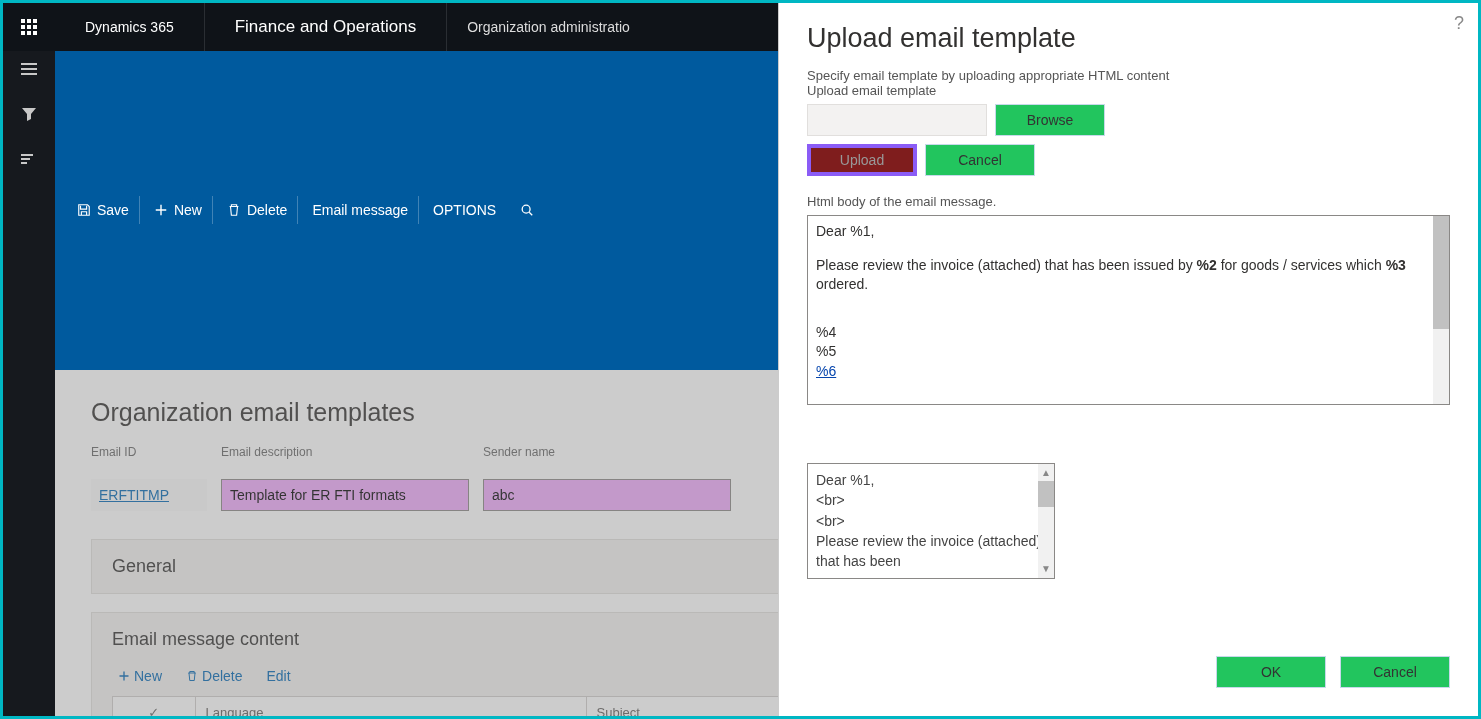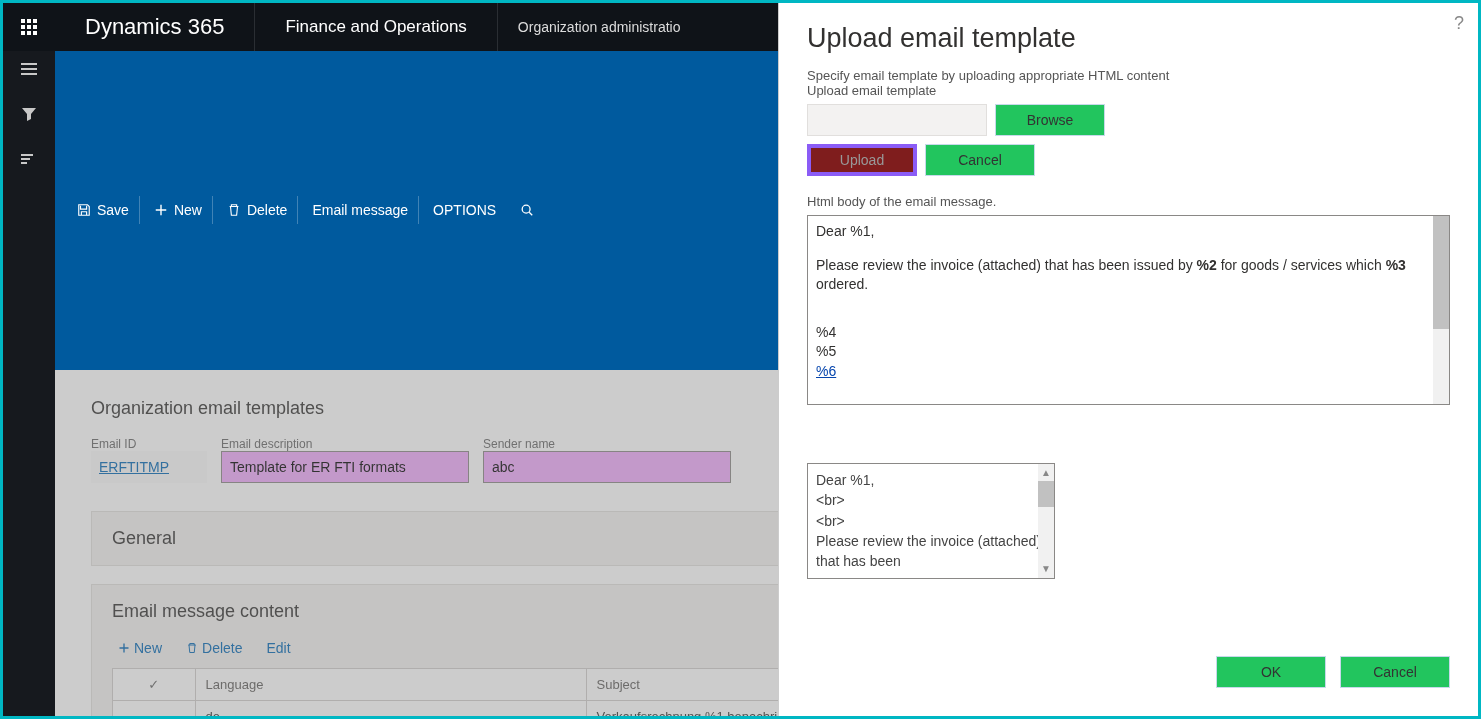--- a/index.html
+++ b/index.html
@@ -1,32 +1,32 @@
 <!DOCTYPE html>
 <html><head>
 <meta charset="utf-8">
 <style>
   *{box-sizing:border-box;margin:0;padding:0;font-family:'Segoe UI',Arial,sans-serif}
   body{width:1481px;height:719px;overflow:hidden;background:#fff;border:3px solid #00b7c3;position:relative;font-size:13px;color:#323130}
   .topbar{height:48px;background:#0f1318;color:#fff;display:flex;align-items:center}
   .waffle{width:52px;height:48px;display:flex;align-items:center;justify-content:center;background:#0f1318}
   .waffle svg{fill:#fff}
-  .brand{padding:0 30px;font-size:22px;font-weight:400;color:#fff}
+  .brand{padding:0 30px;font-size:14px;font-weight:400;color:#fff}
   .app{padding:0 30px;font-size:17px;font-weight:400;color:#fff;border-left:1px solid #2a2e33;height:48px;display:flex;align-items:center}
   .crumb{padding:0 20px;font-size:14px;color:#dcdcdc;border-left:1px solid #2a2e33;height:48px;display:flex;align-items:center}
   .cmdbar{flex:1;background:#005a9e;color:#fff;display:flex;align-items:center;padding:0 12px;gap:4px}
   .cmdbtn{display:flex;align-items:center;gap:6px;padding:6px 10px;font-size:14px;color:#fff;border-right:1px solid rgba(255,255,255,.25)}
   .cmdbtn:last-of-type{border-right:none}
   .cmdbtn.noborder{border-right:none}
   .main{display:flex;height:calc(100% - 48px)}
   .leftfill{width:52px;background:#16191e;padding-top:10px;display:flex;flex-direction:column;align-items:center;gap:26px;color:#c8c8c8}
   .content{flex:1;background:#fff;padding:28px 36px 0 36px;position:relative;overflow:hidden}
-  h1.page{font-size:18px;font-weight:300;color:#323130;margin-bottom:18px}
+  h1.page{font-size:25px;font-weight:300;color:#323130;margin-bottom:18px}
   .fields{display:flex;gap:14px;margin-bottom:28px}
-  .fld label{font-size:12px;color:#666;display:block;margin-bottom:0}
+  .fld label{font-size:12px;color:#666;display:block;margin-bottom:20px}
   .fld input{height:32px;border:1px solid #8a8886;padding:0 8px;font-size:14px;background:#f0abfc}
   .fld.id input{width:116px;color:#0066b4;border:none;background:#fafafa;text-decoration:underline}
   .fld.desc input{width:248px}
   .fld.sender input{width:248px}
   .section{background:#f3f2f1;border:1px solid #e1dfdd;padding:16px 20px;margin-bottom:18px;font-size:18px;font-weight:400;color:#323130}
   .subcmd{display:flex;gap:24px;padding:0 0 12px 6px;align-items:center}
   .subcmd .link{color:#0066b4;font-size:14px;display:flex;align-items:center;gap:4px}
   table.grid{width:100%;border-collapse:collapse;font-size:13px}
   table.grid th{text-align:left;font-weight:400;color:#605e5c;border:1px solid #d0cecb;padding:8px 10px;background:#fff}
   table.grid td{border:1px solid #d0cecb;padding:8px 10px;background:#fff}

